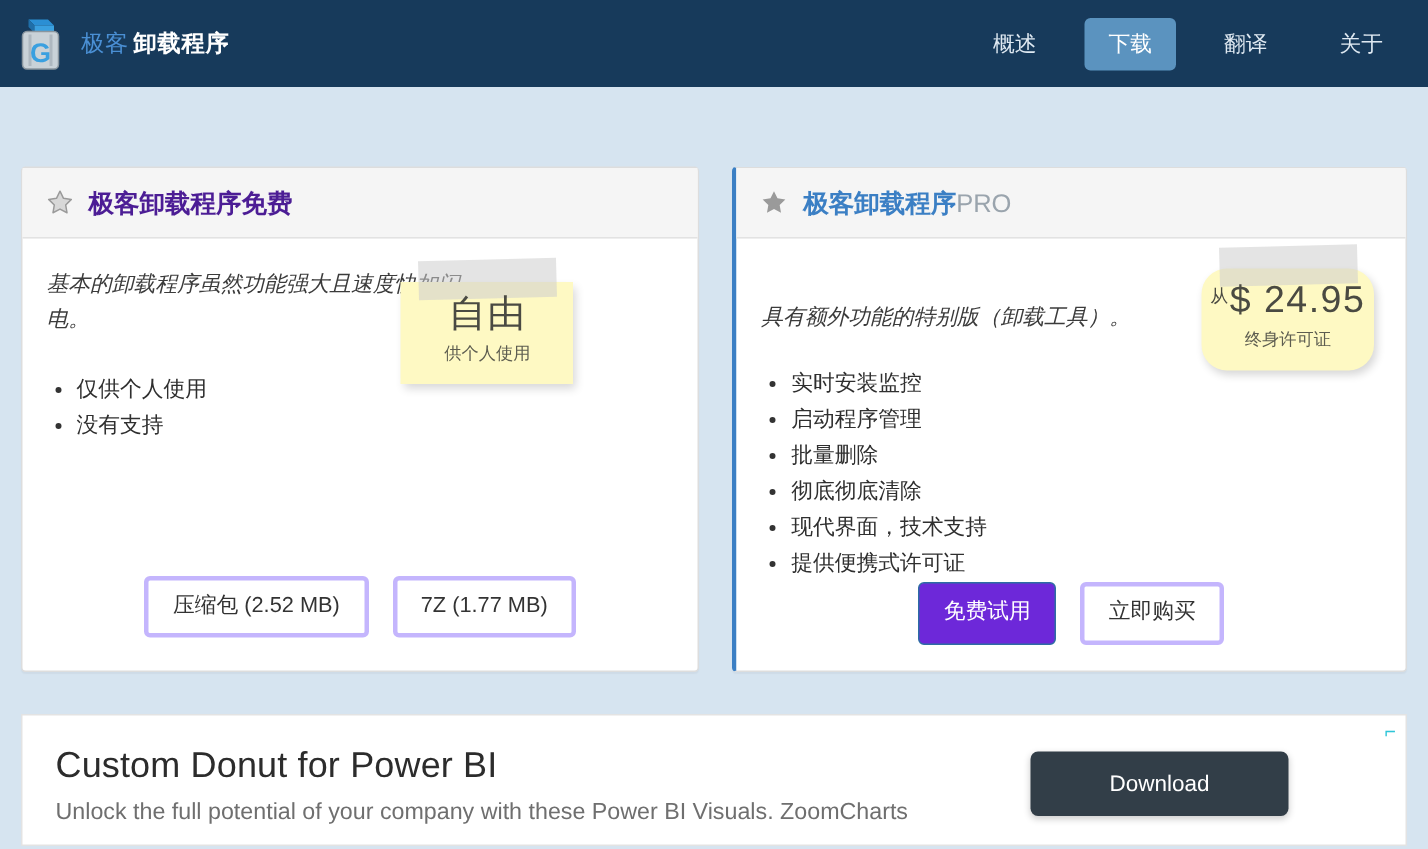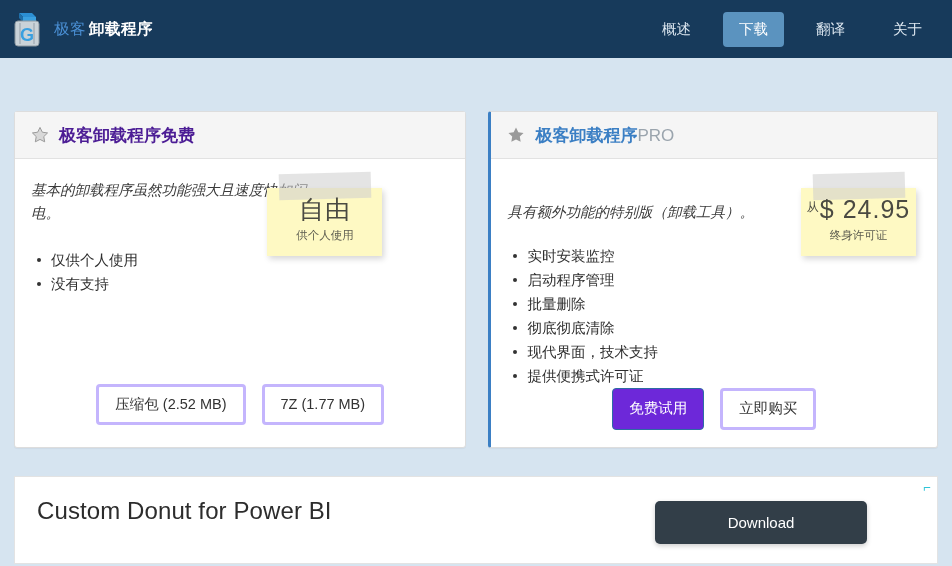--- a/index.html
+++ b/index.html
@@ -163,21 +163,21 @@
   .sticky {
     position: absolute;
     width: 115px;
     height: 68px;
     background: #fef9c3;
     box-shadow: 2px 3px 6px rgba(0,0,0,.16);
     text-align: center;
     z-index: 4;
   }
   .sticky.free-note { right: 83px; top: 29px; }
-  .sticky.pro-note  { right: 21px; top: 29px; }
+  .sticky.pro-note  { right: 21px; top: 20px; border-radius: 17px; }
   .tape {
     position: absolute;
     top: -15px; left: 50%;
     transform: translateX(-50%) rotate(-1.5deg);
     width: 92px; height: 26px;
     background: rgba(205,205,205,.55);
   }
   .sticky-main {
     position: relative;
     padding-top: 8px;
@@ -216,22 +216,22 @@
     letter-spacing: .1px;
     line-height: 1.15;
   }
   .ad-sub {
     font-size: 15.5px;
     color: #6f6f6f;
     margin-top: 8px;
   }
   .ad-btn {
     position: absolute;
-    right: 70px; top: 24px;
-    width: 212px;
+    right: 78px; top: 24px;
+    width: 172px;
     background: #323e48;
     color: #ffffff;
     font-size: 15px;
     text-align: center;
     padding: 13px 0;
     border-radius: 5px;
     box-shadow: 0 2px 5px rgba(0,0,0,.2);
     cursor: pointer;
   }
   .ad-close {
@@ -337,17 +337,18 @@
       <div class="card-actions">
         <button class="btn btn-primary">免费试用</button>
         <button class="btn btn-outline">立即购买</button>
       </div>
     </section>
 
   </div>
 
   <div class="ad">
     <div class="ad-title">Custom Donut for Power BI</div>
+    <div class="ad-sub">Unlock the full potential of your company with these Power BI Visuals. ZoomCharts</div>
     <div class="ad-btn">Download</div>
     <div class="ad-close">⌐</div>
   </div>
 
 </div>
 
 </body></html>

